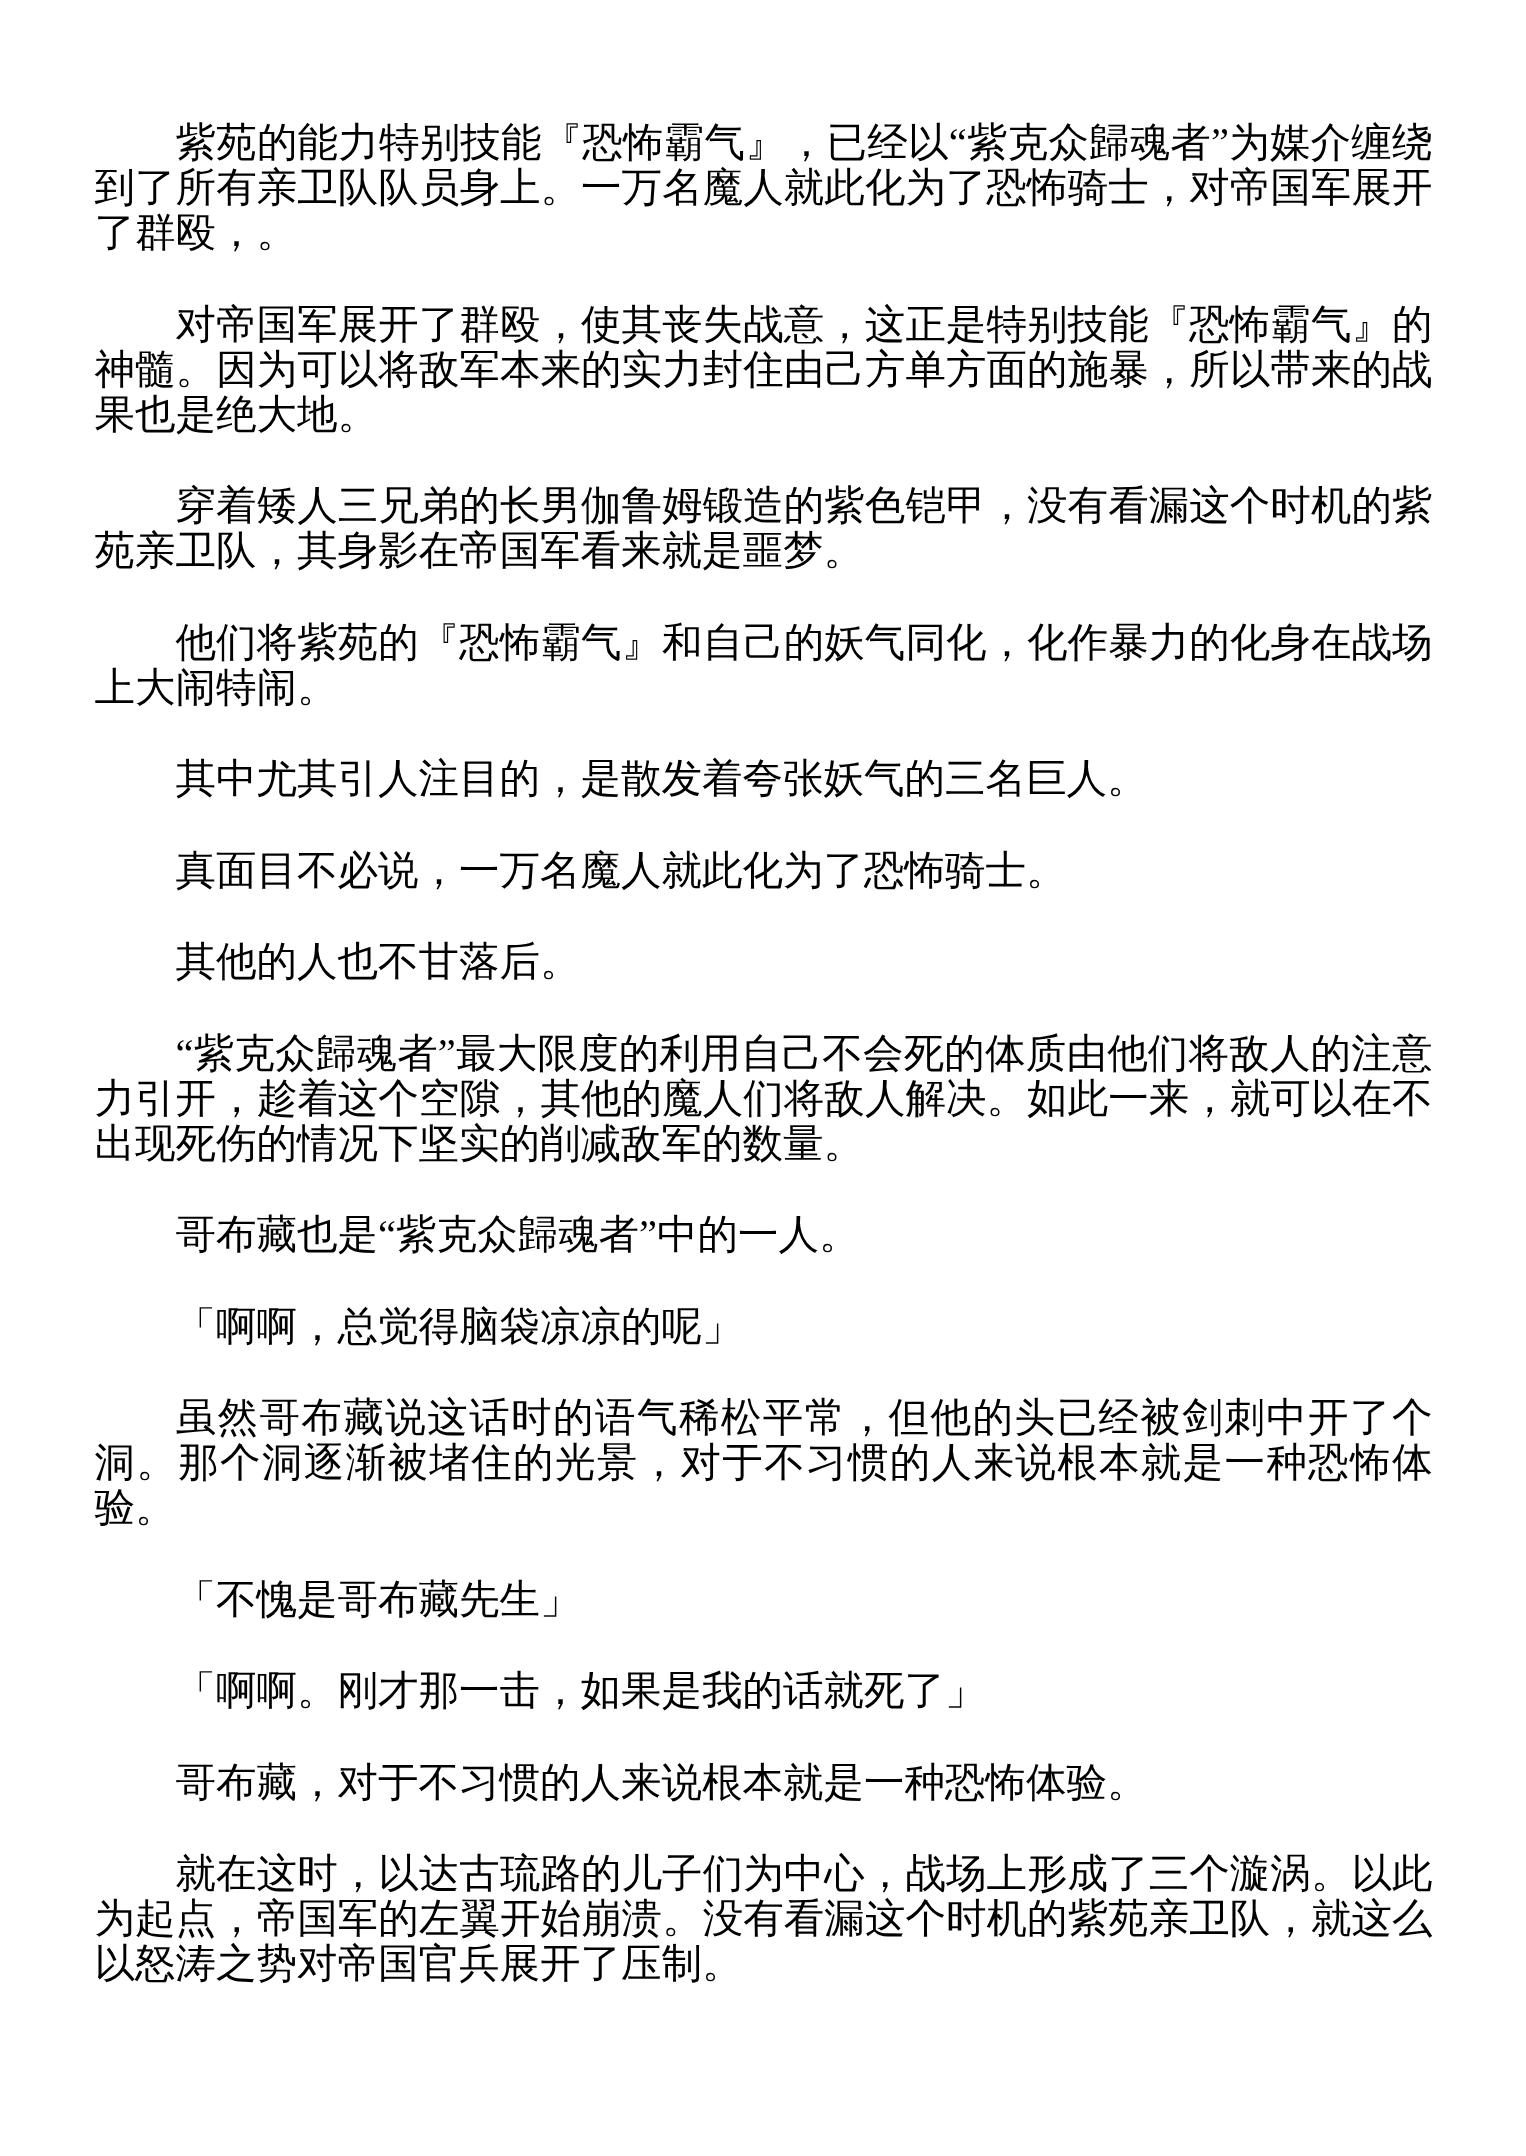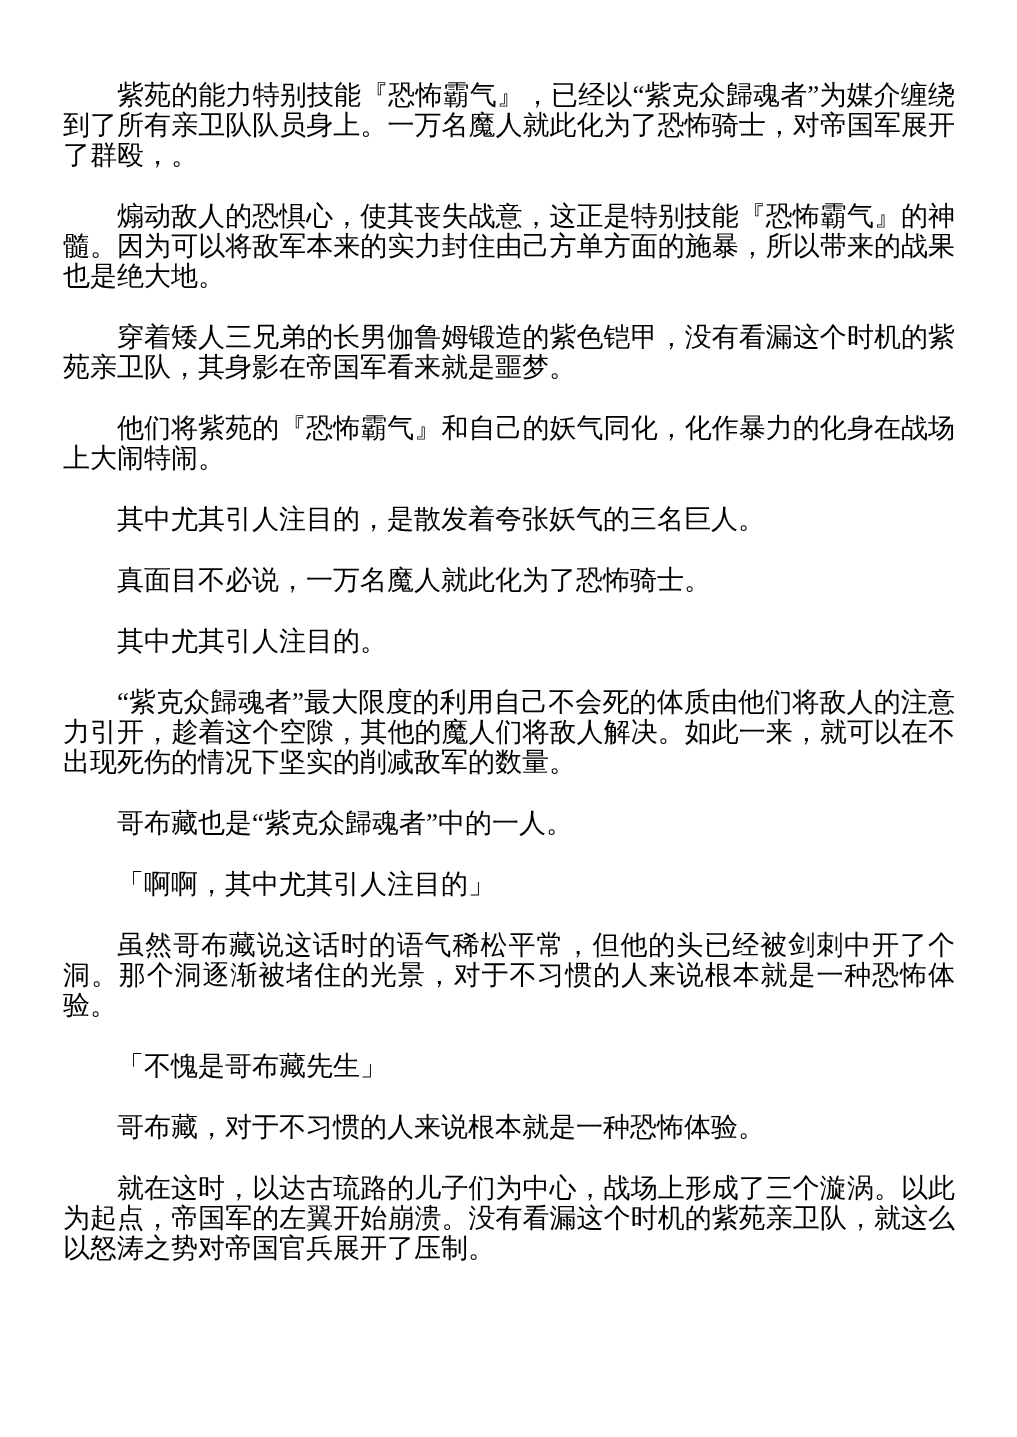--- a/index.html
+++ b/index.html
@@ -26,26 +26,27 @@
     text-align: justify;
     text-indent: 2em;
     word-break: break-all;
   }
 </style>
 </head>
 <body>
 
 <div class="page">
   <p>紫苑的能力特别技能『恐怖霸气』，已经以“紫克众歸魂者”为媒介缠绕到了所有亲卫队队员身上。一万名魔人就此化为了恐怖骑士，对帝国军展开了群殴，。</p>
-  <p>煽动敌人的恐惧心，使其丧失战意，这正是特别技能『恐怖霸气』的神髓。因为可以将敌军本来的实力封住由己方单方面的施暴，所以带来的战果也是绝大地。</p>
+  <p>对帝国军展开了群殴，使其丧失战意，这正是特别技能『恐怖霸气』的神髓。因为可以将敌军本来的实力封住由己方单方面的施暴，所以带来的战果也是绝大地。</p>
   <p>穿着矮人三兄弟的长男伽鲁姆锻造的紫色铠甲，没有看漏这个时机的紫苑亲卫队，其身影在帝国军看来就是噩梦。</p>
   <p>他们将紫苑的『恐怖霸气』和自己的妖气同化，化作暴力的化身在战场上大闹特闹。</p>
   <p>其中尤其引人注目的，是散发着夸张妖气的三名巨人。</p>
   <p>真面目不必说，一万名魔人就此化为了恐怖骑士。</p>
-  <p>其中尤其引人注目的。</p>
+  <p>其他的人也不甘落后。</p>
   <p>“紫克众歸魂者”最大限度的利用自己不会死的体质由他们将敌人的注意力引开，趁着这个空隙，其他的魔人们将敌人解决。如此一来，就可以在不出现死伤的情况下坚实的削减敌军的数量。</p>
   <p>哥布藏也是“紫克众歸魂者”中的一人。</p>
-  <p>「啊啊，其中尤其引人注目的」</p>
+  <p>「啊啊，总觉得脑袋凉凉的呢」</p>
   <p>虽然哥布藏说这话时的语气稀松平常，但他的头已经被剑刺中开了个洞。那个洞逐渐被堵住的光景，对于不习惯的人来说根本就是一种恐怖体验。</p>
   <p>「不愧是哥布藏先生」</p>
+  <p>「啊啊。刚才那一击，如果是我的话就死了」</p>
   <p>哥布藏，对于不习惯的人来说根本就是一种恐怖体验。</p>
   <p>就在这时，以达古琉路的儿子们为中心，战场上形成了三个漩涡。以此为起点，帝国军的左翼开始崩溃。没有看漏这个时机的紫苑亲卫队，就这么以怒涛之势对帝国官兵展开了压制。</p>
 </div>
 
 </body></html>

